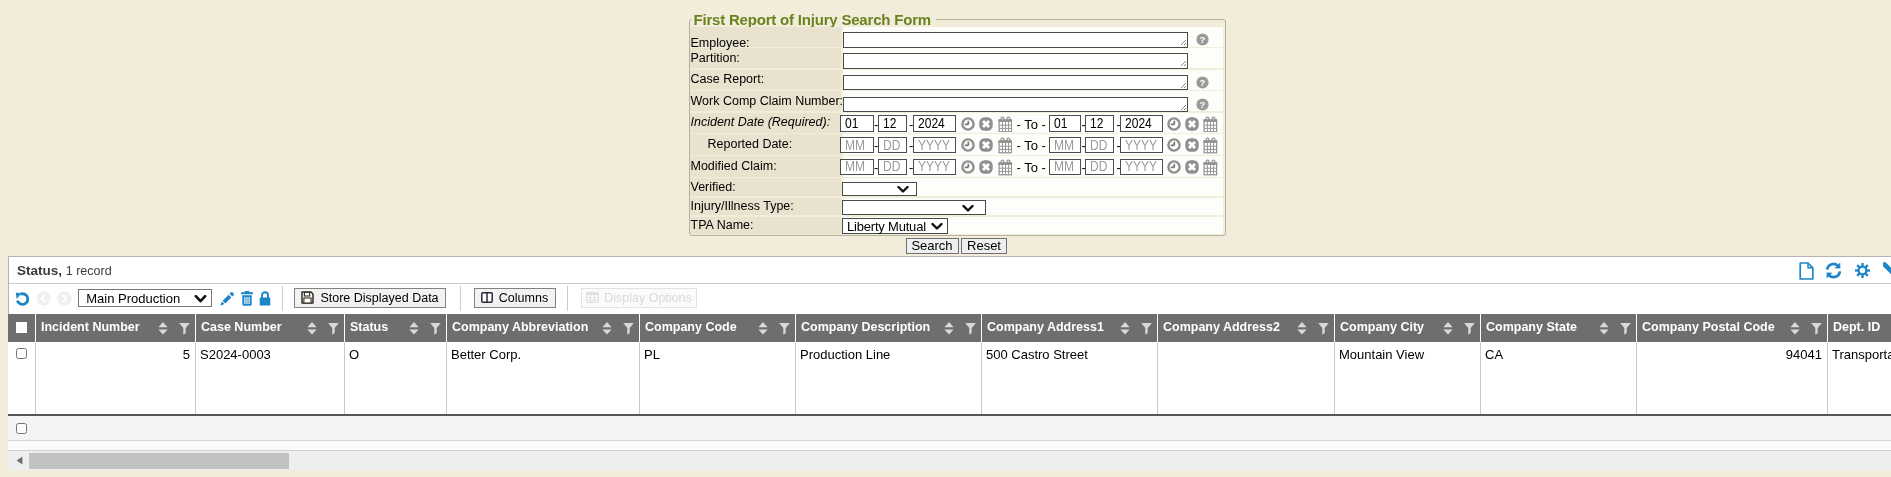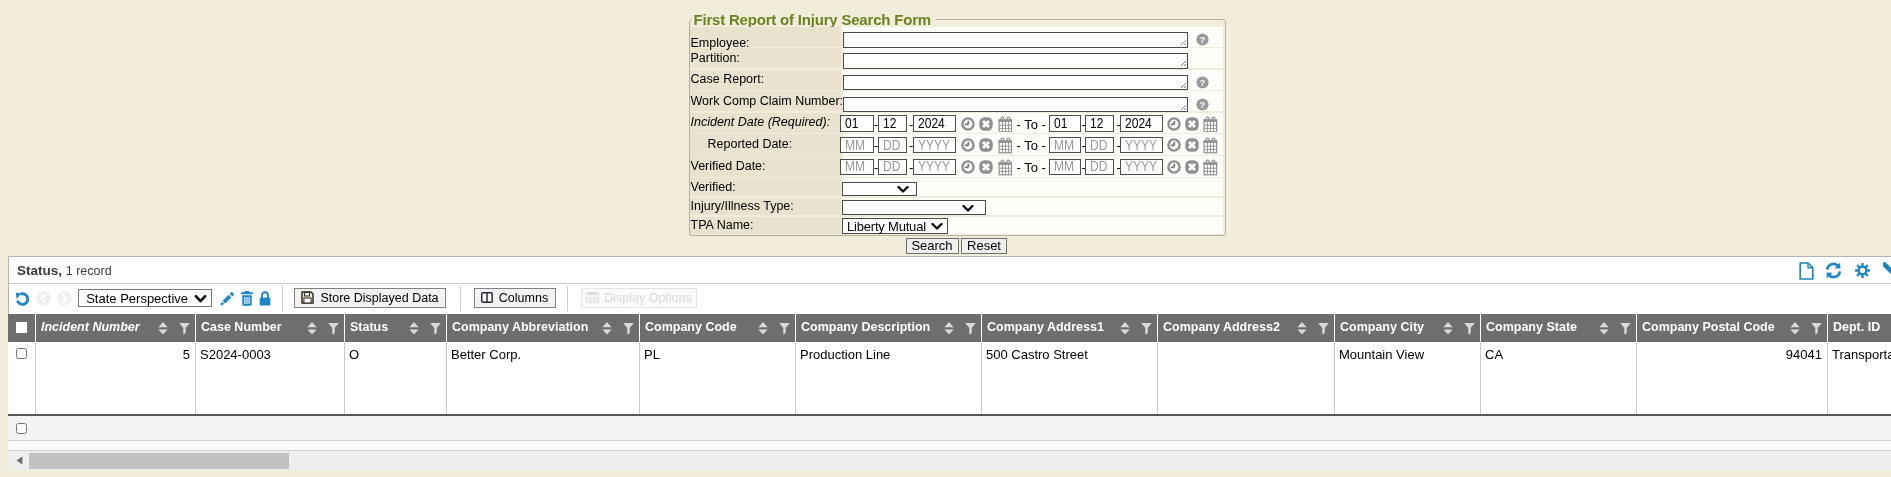--- a/index.html
+++ b/index.html
@@ -30,21 +30,21 @@
 <div class="abs" style="left:842.5px;top:91.0px;width:380.0px;height:20.0px;background:#fdfdfa;"></div>
 <div class="abs lbl" style="left:690.5px;top:93.8px;">Work Comp Claim Number:</div>
 <div class="abs" style="left:689.5px;top:112.5px;width:151.5px;height:20.0px;background:#e8e2cf;"></div>
 <div class="abs" style="left:842.5px;top:112.5px;width:380.0px;height:20.0px;background:#fdfdfa;"></div>
 <div class="abs lbl" style="left:690.5px;top:115.3px;font-style:italic;">Incident Date (Required):</div>
 <div class="abs" style="left:689.5px;top:134.0px;width:151.5px;height:20.5px;background:#e8e2cf;"></div>
 <div class="abs" style="left:842.5px;top:134.0px;width:380.0px;height:20.5px;background:#fdfdfa;"></div>
 <div class="abs lbl" style="left:690.5px;top:137.05px;margin-left:17px;">Reported Date:</div>
 <div class="abs" style="left:689.5px;top:156.0px;width:151.5px;height:20.5px;background:#e8e2cf;"></div>
 <div class="abs" style="left:842.5px;top:156.0px;width:380.0px;height:20.5px;background:#fdfdfa;"></div>
-<div class="abs lbl" style="left:690.5px;top:159.05px;">Verified Date:</div>
+<div class="abs lbl" style="left:690.5px;top:159.05px;">Modified Claim:</div>
 <div class="abs" style="left:689.5px;top:178.0px;width:151.5px;height:18.0px;background:#e8e2cf;"></div>
 <div class="abs" style="left:842.5px;top:178.0px;width:380.0px;height:18.0px;background:#fdfdfa;"></div>
 <div class="abs lbl" style="left:690.5px;top:179.8px;">Verified:</div>
 <div class="abs" style="left:689.5px;top:197.5px;width:151.5px;height:17.5px;background:#e8e2cf;"></div>
 <div class="abs" style="left:842.5px;top:197.5px;width:380.0px;height:17.5px;background:#fdfdfa;"></div>
 <div class="abs lbl" style="left:690.5px;top:199.05px;">Injury/Illness Type:</div>
 <div class="abs" style="left:689.5px;top:216.5px;width:151.5px;height:17.0px;background:#e8e2cf;"></div>
 <div class="abs" style="left:842.5px;top:216.5px;width:380.0px;height:17.0px;background:#fdfdfa;"></div>
 <div class="abs lbl" style="left:690.5px;top:217.8px;">TPA Name:</div>
 <div class="inp" style="left:843px;top:32.1px;width:345px;height:15.5px;"></div>
@@ -283,21 +283,21 @@
     <polygon points="0.8,1.5 6.2,2.5 1.7,7.9" fill="#1d85c8"></polygon>
   </svg>
 <svg class="abs" style="left:36.1px;top:290.5px" width="15" height="15" viewBox="0 0 15 15">
     <circle cx="7.5" cy="7.5" r="7.2" fill="#f0f0f0"></circle>
     <polyline points="8.6,4.6 5.6,7.5 8.6,10.4" fill="none" stroke="#fff" stroke-width="2.2" stroke-linecap="round" stroke-linejoin="round"></polyline>
   </svg>
 <svg class="abs" style="left:57.099999999999994px;top:290.5px" width="15" height="15" viewBox="0 0 15 15">
     <circle cx="7.5" cy="7.5" r="7.2" fill="#f0f0f0"></circle>
     <polyline points="6.4,4.6 9.4,7.5 6.4,10.4" fill="none" stroke="#fff" stroke-width="2.2" stroke-linecap="round" stroke-linejoin="round"></polyline>
   </svg>
-<div class="selbox" style="left:78.2px;top:289.2px;width:134px;height:17.8px;border:1px solid #777;padding-left:7px;font-size:13px;">State Perspective</div>
+<div class="selbox" style="left:78.2px;top:289.2px;width:134px;height:17.8px;border:1px solid #777;padding-left:7px;font-size:13px;">Main Production</div>
 <svg class="abs" style="left:193.5px;top:294.5px" width="13" height="9" viewBox="0 0 13 9">
     <path d="M1.8 1.2 L6.5 6.2 L11.2 1.2" fill="none" stroke="#111" stroke-width="2.6" stroke-linecap="round" stroke-linejoin="round"></path>
   </svg>
 <svg class="abs" style="left:218.5px;top:291.5px" width="15" height="15" viewBox="0 0 15 15">
     <path d="M3.6 8.7 L9.6 2.7 L12.3 5.4 L6.3 11.4 Z" fill="#1d85c8"></path>
     <path d="M10.6 1.7 L11.8 0.5 A1.3 1.3 0 0 1 13.6 0.5 L14.5 1.4 A1.3 1.3 0 0 1 14.5 3.2 L13.3 4.4 Z" fill="#1d85c8"></path>
     <path d="M2.9 9.6 L5.4 12.1 L1.3 13.7 Z" fill="#1d85c8"></path>
   </svg>
 <svg class="abs" style="left:240.5px;top:291px" width="12" height="15" viewBox="0 0 12 15">
     <rect x="3.6" y="0" width="4.8" height="2" rx="0.7" fill="#1d85c8"></rect>
@@ -332,21 +332,21 @@
 <div class="abs" style="left:343.5px;top:313.8px;width:1px;height:27.899999999999977px;background:#fff;"></div>
 <div class="abs" style="left:445.5px;top:313.8px;width:1px;height:27.899999999999977px;background:#fff;"></div>
 <div class="abs" style="left:638.5px;top:313.8px;width:1px;height:27.899999999999977px;background:#fff;"></div>
 <div class="abs" style="left:794.5px;top:313.8px;width:1px;height:27.899999999999977px;background:#fff;"></div>
 <div class="abs" style="left:980.5px;top:313.8px;width:1px;height:27.899999999999977px;background:#fff;"></div>
 <div class="abs" style="left:1156.5px;top:313.8px;width:1px;height:27.899999999999977px;background:#fff;"></div>
 <div class="abs" style="left:1333.5px;top:313.8px;width:1px;height:27.899999999999977px;background:#fff;"></div>
 <div class="abs" style="left:1479.5px;top:313.8px;width:1px;height:27.899999999999977px;background:#fff;"></div>
 <div class="abs" style="left:1635.5px;top:313.8px;width:1px;height:27.899999999999977px;background:#fff;"></div>
 <div class="abs" style="left:1826.5px;top:313.8px;width:1px;height:27.899999999999977px;background:#fff;"></div>
-<div class="hdrcell" style="left:41px;top:320.25px;width:150px;font-style:italic;">Incident Number</div>
+<div class="hdrcell" style="left:41px;top:320.25px;width:150px;">Incident Number</div>
 <svg class="abs" style="left:158px;top:322.0px" width="10" height="13" viewBox="0 0 10 13">
     <polygon points="5,0 9.6,5.2 0.4,5.2" fill="#d9d9d9"></polygon>
     <polygon points="0.4,7.4 9.6,7.4 5,12.6" fill="#d9d9d9"></polygon>
   </svg>
 <svg class="abs" style="left:178.5px;top:322.6px" width="11" height="12" viewBox="0 0 11 12">
     <path d="M0.2 0 H10.8 L6.7 4.9 V10 L4.3 11.8 V4.9 Z" fill="#d9d9d9"></path>
   </svg>
 <div class="hdrcell" style="left:201px;top:320.25px;width:139px;">Case Number</div>
 <svg class="abs" style="left:307px;top:322.0px" width="10" height="13" viewBox="0 0 10 13">
     <polygon points="5,0 9.6,5.2 0.4,5.2" fill="#d9d9d9"></polygon>

